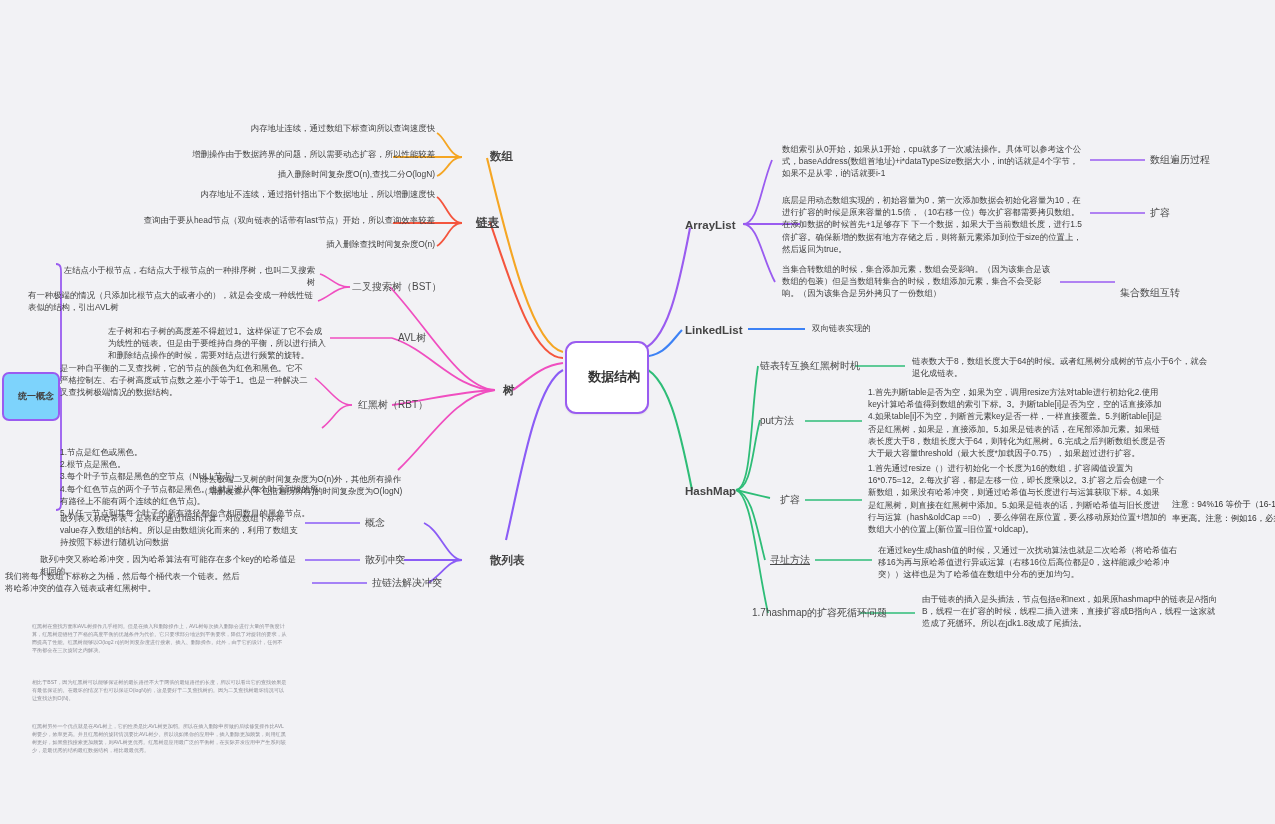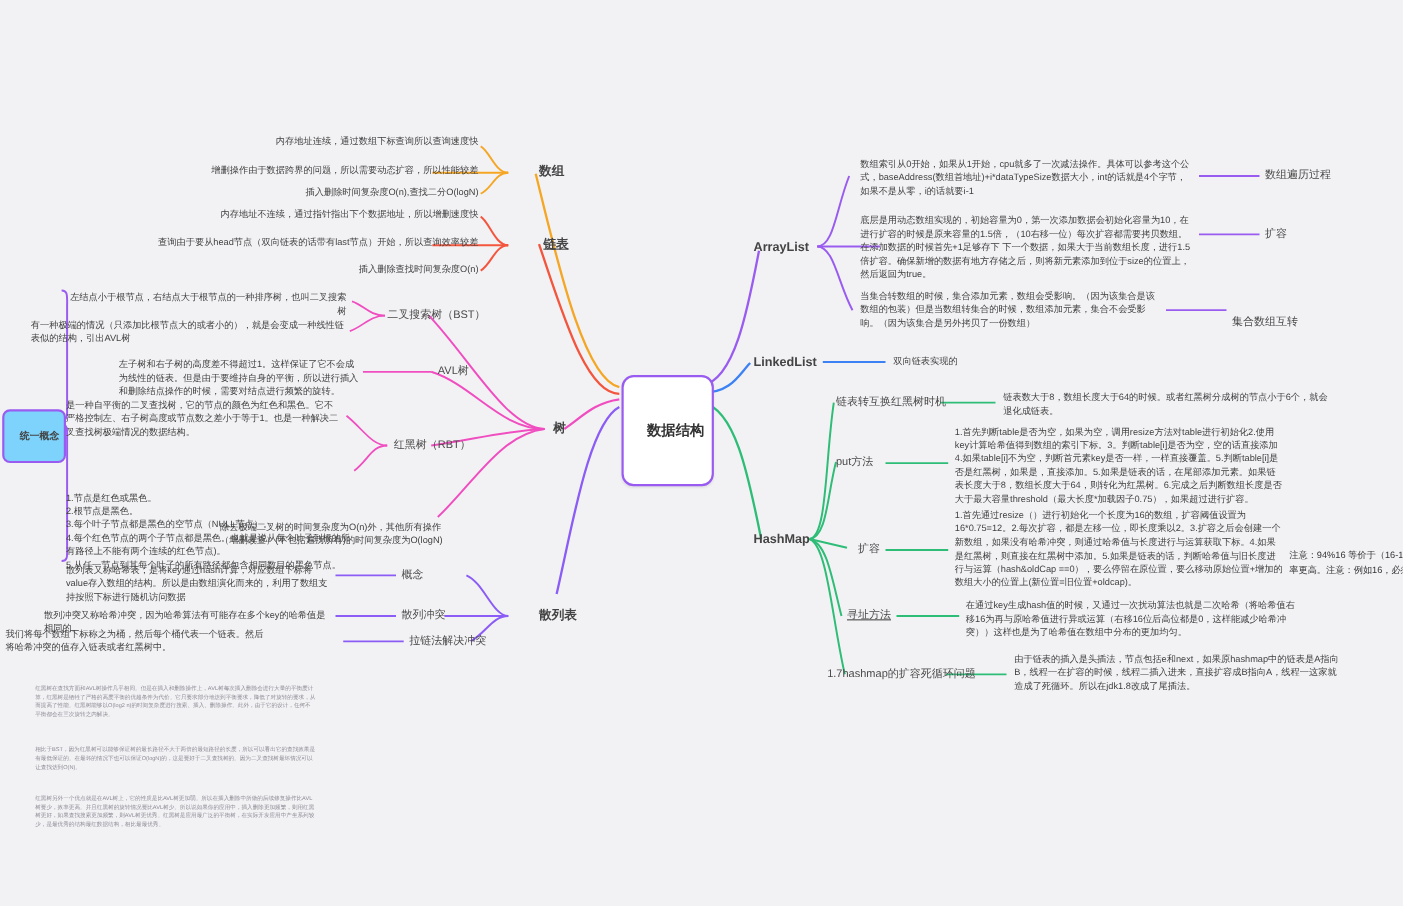--- a/index.html
+++ b/index.html
@@ -15,21 +15,21 @@
   svg.links{position:absolute;left:0;top:0;width:1275px;height:824px;pointer-events:none;}
   .node{position:absolute;white-space:pre-wrap;line-height:1.45;}
 
   
   .root{
     left:565px;top:341px;width:72px;
     border:2px solid #9a5cf0;border-radius:11px;
     background:#ffffff;
     text-align:center;
     font-size:13px;font-weight:700;color:#333;
-    padding:20px 4px;
+    padding:6px 4px;
     box-shadow:0 1px 2px rgba(0,0,0,.07);
   }
   .concept-box{
     left:2px;top:372px;width:50px;
     border:2px solid #9a5cf0;border-radius:7px;
     background:#7dd3fc;text-align:center;
     font-size:9px;font-weight:700;color:#444;
     padding:3px 2px;
   }
 
@@ -117,21 +117,21 @@
 
   <div class="node concept-box">
     <span>统一概念</span>
   </div>
 
   <div class="node lbl" style="left:490px;top:148px;">数组</div>
   <div class="node leaf ta-r" style="left:160px;top:122px;width:275px;">内存地址连续，通过数组下标查询所以查询速度快</div>
   <div class="node leaf ta-r" style="left:160px;top:148px;width:275px;">增删操作由于数据跨界的问题，所以需要动态扩容，所以性能较差</div>
   <div class="node leaf ta-r" style="left:160px;top:168px;width:275px;">插入删除时间复杂度O(n),查找二分O(logN)</div>
 
-  <div class="node lbl" style="left:494px;top:214px;text-decoration:underline;">链表</div>
+  <div class="node lbl" style="left:476px;top:214px;text-decoration:underline;">链表</div>
   <div class="node leaf ta-r" style="left:140px;top:188px;width:295px;">内存地址不连续，通过指针指出下个数据地址，所以增删速度快</div>
   <div class="node leaf ta-r" style="left:140px;top:214px;width:295px;">查询由于要从head节点（双向链表的话带有last节点）开始，所以查询效率较差</div>
   <div class="node leaf ta-r" style="left:140px;top:238px;width:295px;">插入删除查找时间复杂度O(n)</div>
 
   <div class="node lbl" style="left:503px;top:382px;">树</div>
 
   <div class="node lbl2" style="left:352px;top:280px;">二叉搜索树（BST）</div>
   <div class="node leaf ta-r" style="left:60px;top:264px;width:255px;">左结点小于根节点，右结点大于根节点的一种排序树，也叫二叉搜索树</div>
   <div class="node leaf ta-l" style="left:28px;top:289px;width:290px;">有一种极端的情况（只添加比根节点大的或者小的），就是会变成一种线性链表似的结构，引出AVL树</div>
 

